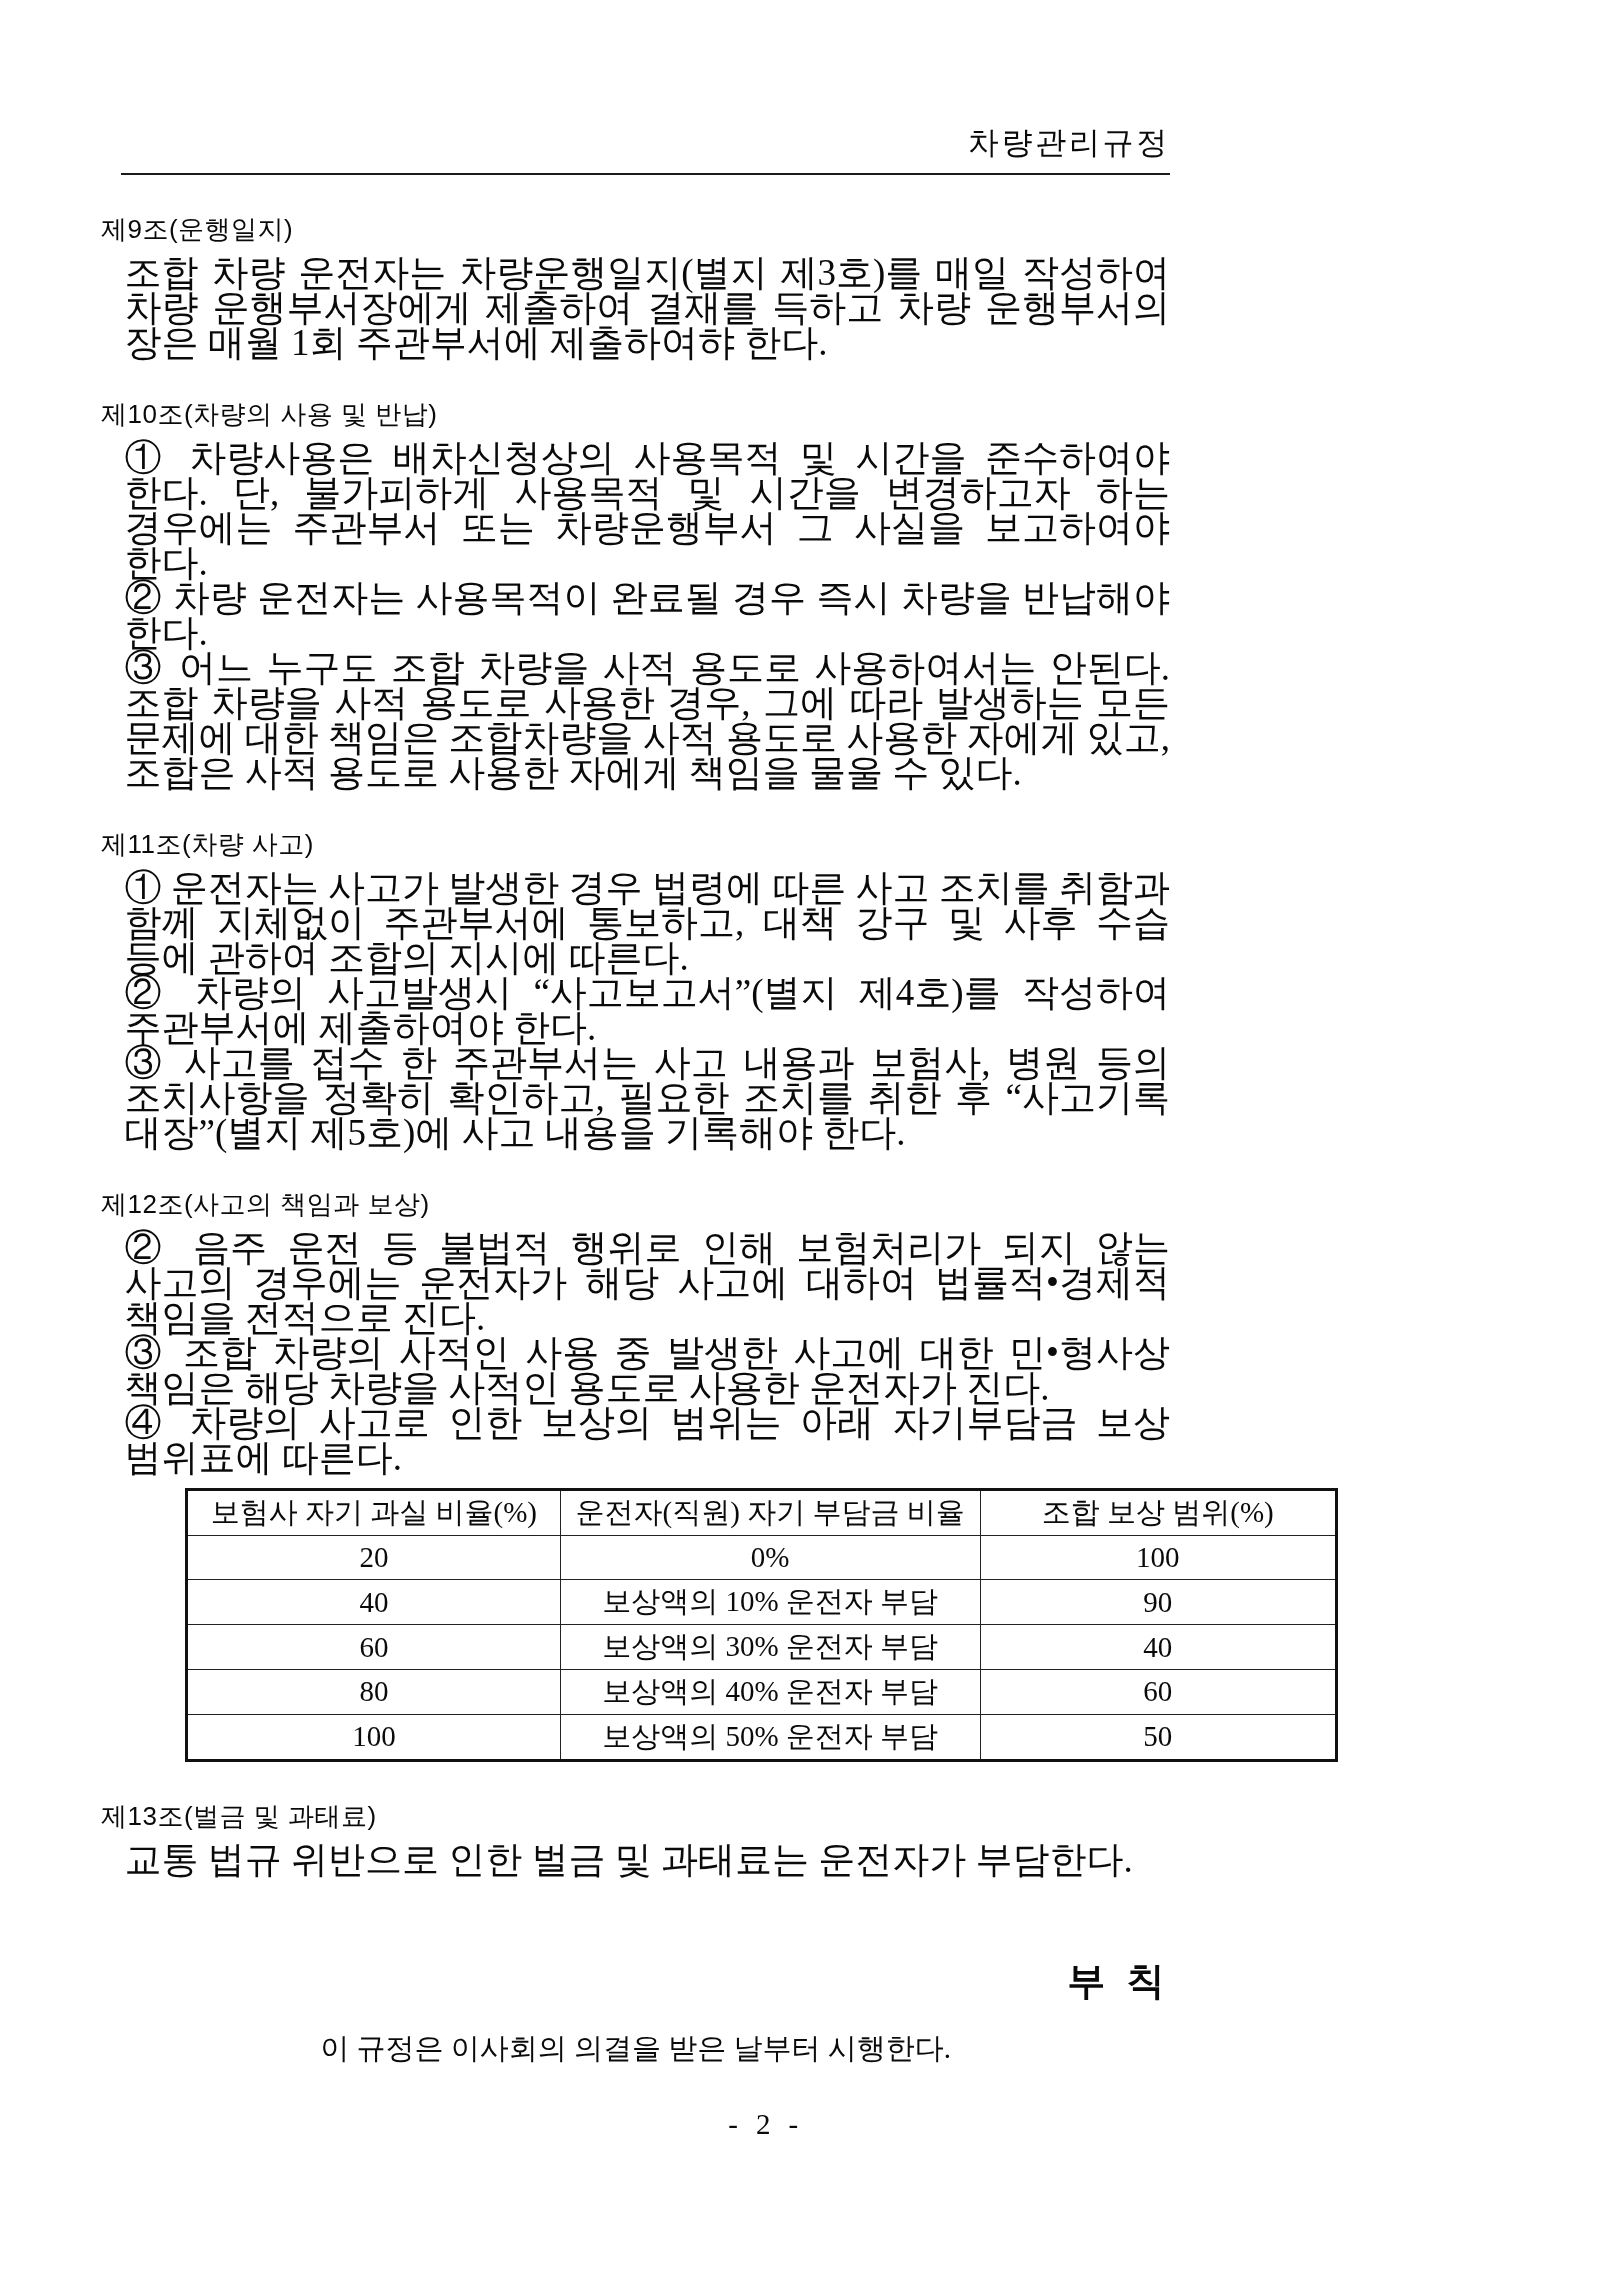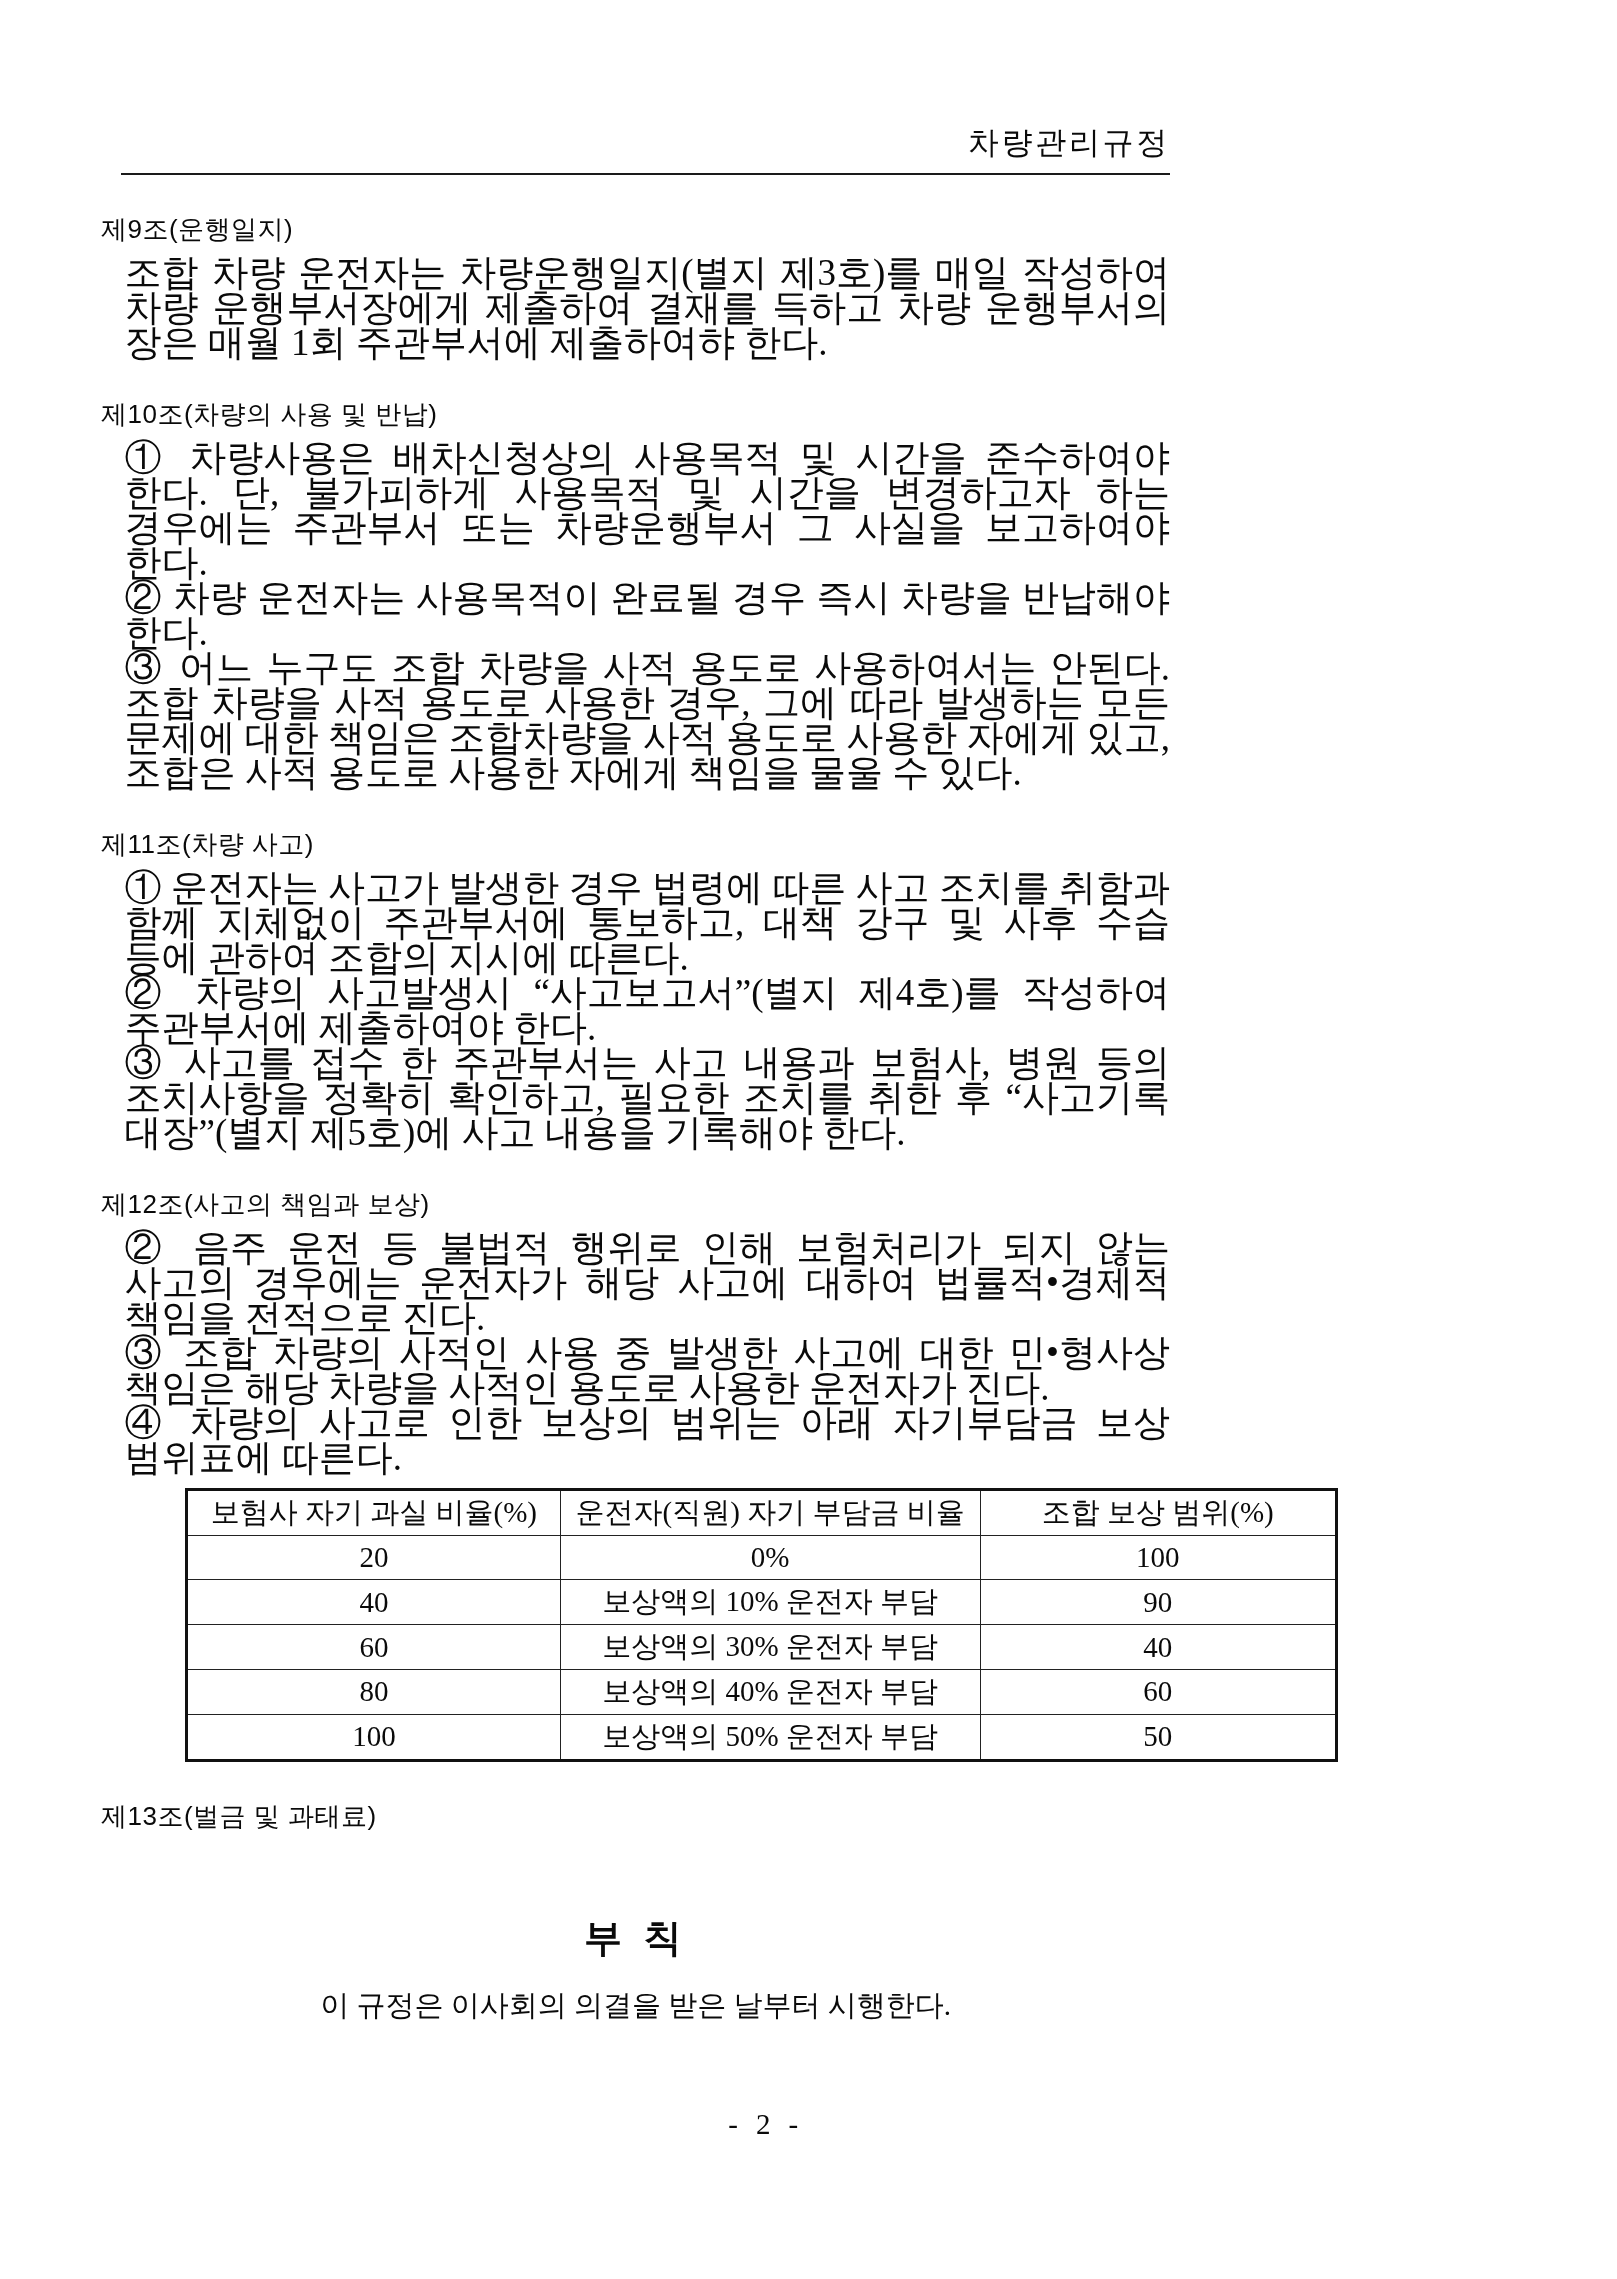--- a/index.html
+++ b/index.html
@@ -75,20 +75,21 @@
     margin-top: 83px;
     text-align: center;
   }
   .addendum-title {
     font-family: "Liberation Sans", sans-serif;
     font-weight: bold;
     font-size: 38px;
     line-height: 43px;
     margin: 0;
     letter-spacing: 5.4px;
+    text-align: right;
   }
   .addendum-body {
     margin: 28px 0 0 0;
     font-size: 29px;
     line-height: 35px;
     text-align: center;
   }
   .page-footer {
     position: absolute;
     top: 2108px;
@@ -175,20 +176,21 @@
               <td>보상액의 50% 운전자 부담</td>
               <td>50</td>
             </tr>
           </tbody>
         </table>
       </div>
     </section>
 
     <section>
       <h2 class="article-heading">제13조(벌금 및 과태료)</h2>
+      <p class="article-paragraph">교통 법규 위반으로 인한 벌금 및 과태료는 운전자가 부담한다.</p>
     </section>
 
     <section class="addendum">
       <h2 class="addendum-title">부 칙</h2>
       <p class="addendum-body">이 규정은 이사회의 의결을 받은 날부터 시행한다.</p>
     </section>
 
   </div>
 
   <div class="page-footer">- 2 -</div>

